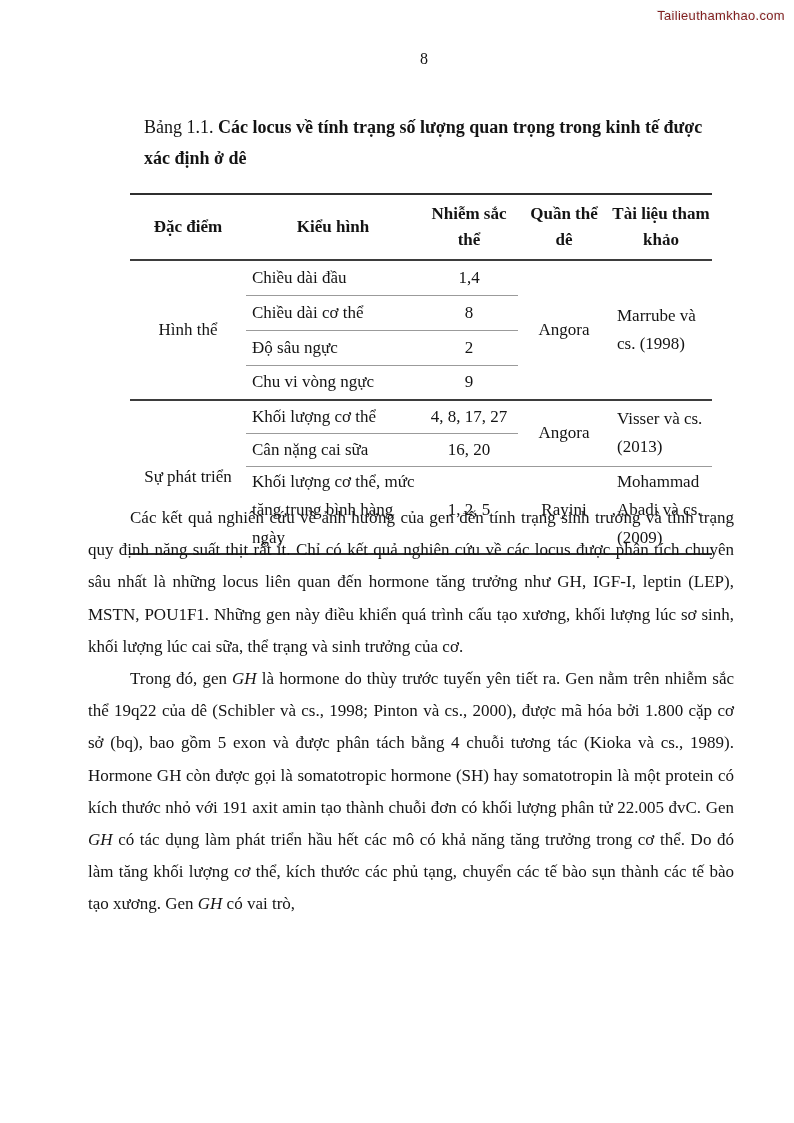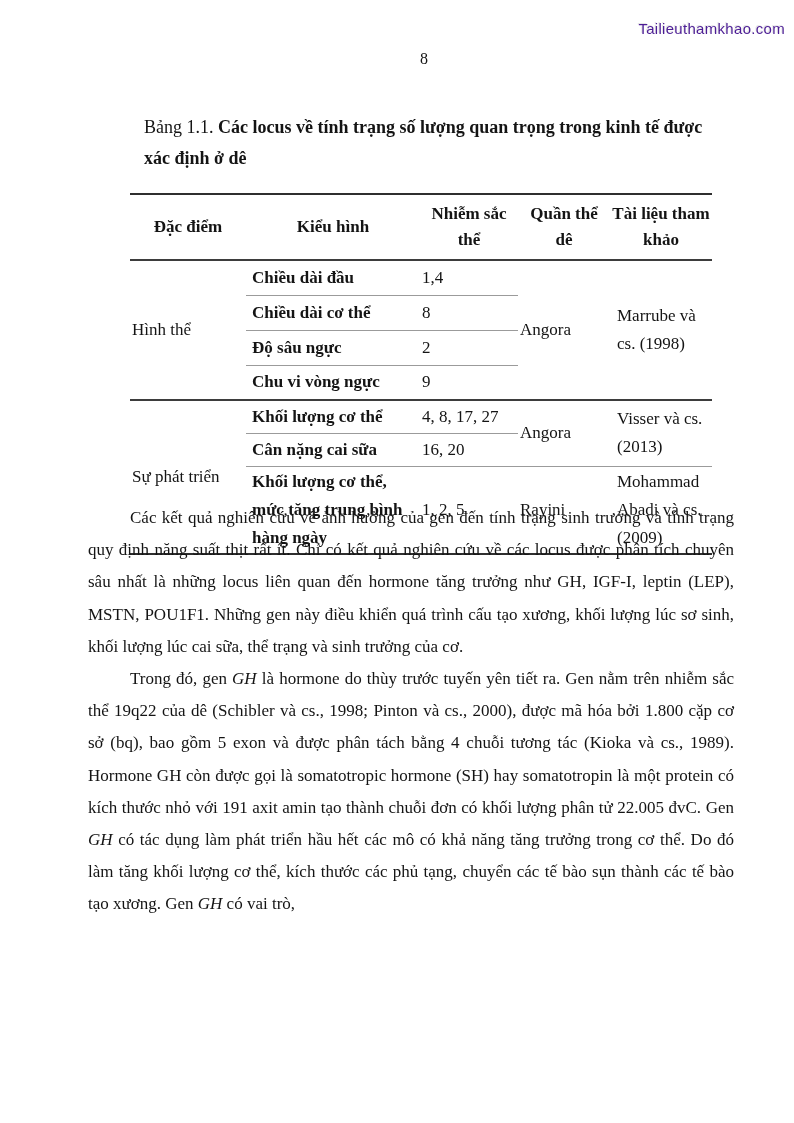--- a/index.html
+++ b/index.html
@@ -7,25 +7,25 @@
     position: relative;
     width: 794px;
     height: 1123px;
     background: #ffffff;
     font-family: "Liberation Serif", "DejaVu Serif", serif;
     color: #141414;
     overflow: hidden;
   }
   .watermark {
     position: absolute;
-    top: 20px;
+    top: 8px;
     right: 9px;
     font-family: "Liberation Sans", "DejaVu Sans", sans-serif;
-    font-size: 15px;
-    color: #4c1d95;
+    font-size: 13px;
+    color: #7f1d1d;
     text-shadow: 1px 1px 0 #ffffff, -1px -1px 0 #e6e6e6;
     letter-spacing: 0.3px;
   }
   .page-number {
     position: absolute;
     top: 50px;
     left: 100px;
     width: 648px;
     text-align: center;
     font-size: 16px;
@@ -59,22 +59,22 @@
     line-height: 26px;
     padding: 2px 2px;
     border-bottom: 2px solid #3d3d3d;
   }
   .dtable th.th-narrow { padding: 6px 12px; }
   .dtable td {
     vertical-align: middle;
     line-height: 28px;
     padding: 1px 2px;
   }
-  .dtable td.c { text-align: left; }
-  .dtable td.l { text-align: left; padding-left: 6px; font-weight: bold; }
+  .dtable td.c { text-align: center; }
+  .dtable td.l { text-align: left; padding-left: 6px; }
   .dtable td.ref { text-align: left; padding-left: 7px; padding-right: 0; }
   tr.h-row  { height: 57px; }
   tr.r-35   { height: 35px; }
   tr.r-33   { height: 33px; }
   tr.r-tall { height: 87px; }
   .dtable td.sub-end { border-bottom: 1px solid #9b9b9b; }
   .dtable td.sec-end { border-bottom: 2px solid #3d3d3d; }
   .body-text {
     position: absolute;
     top: 502px;

